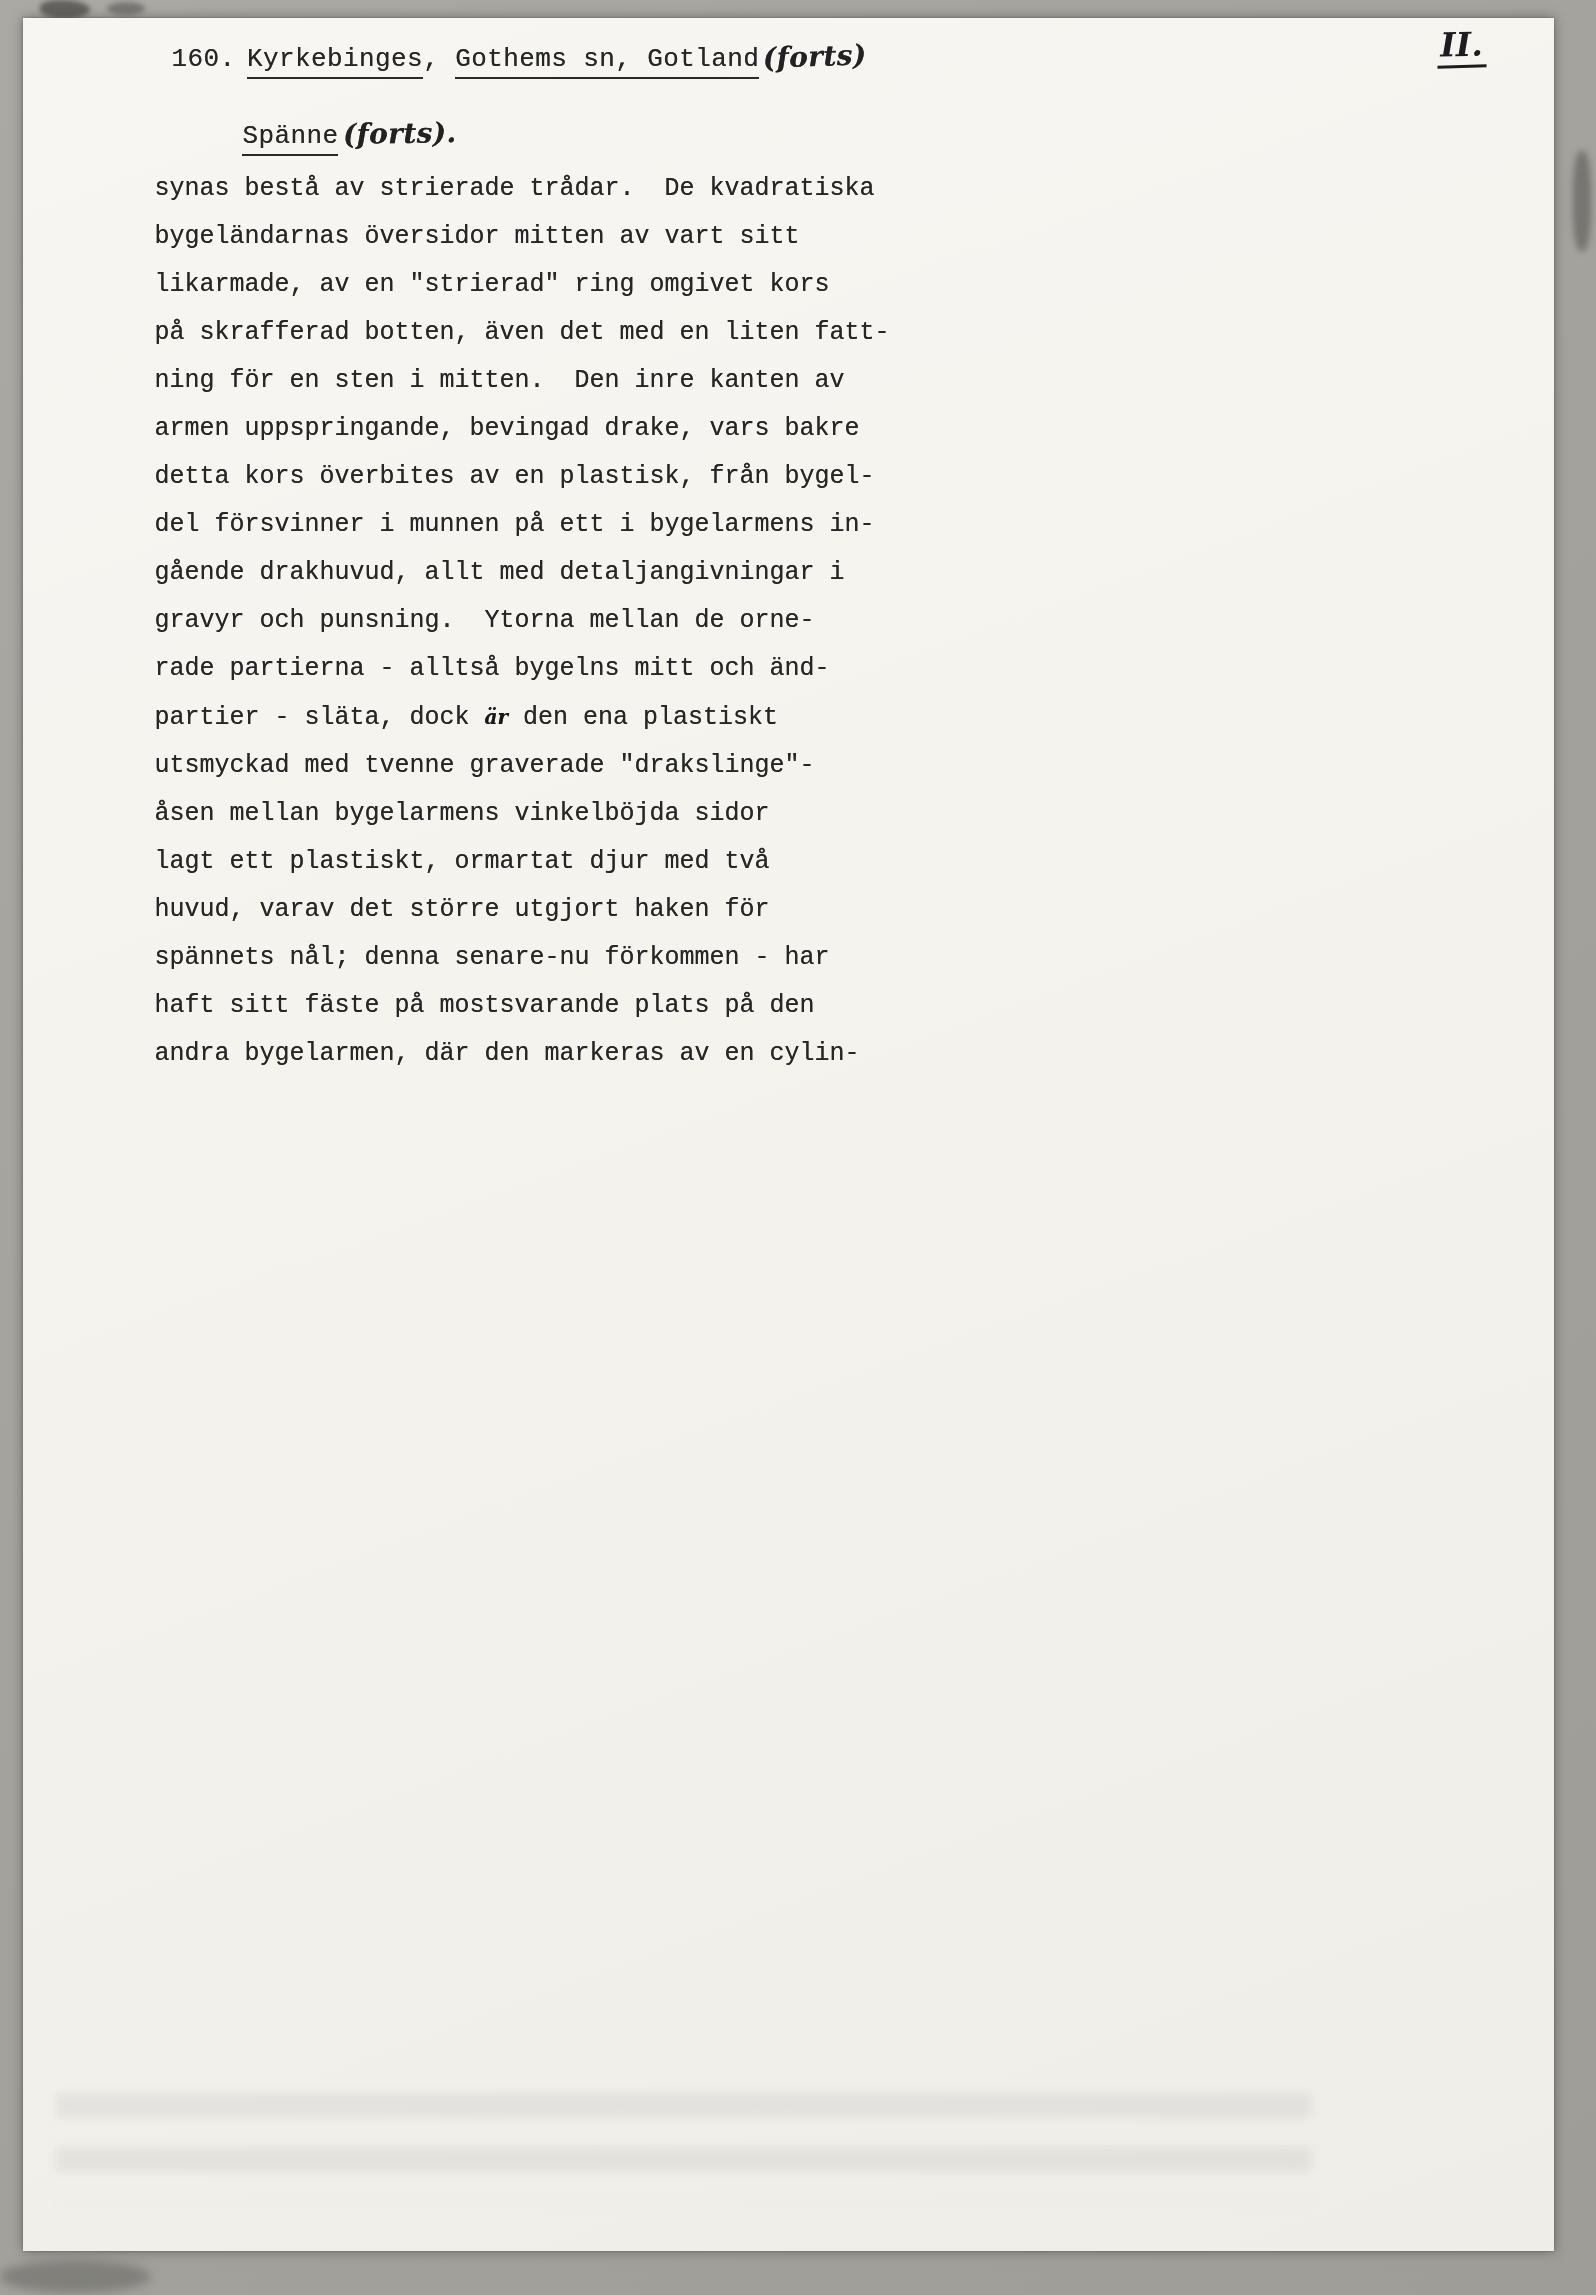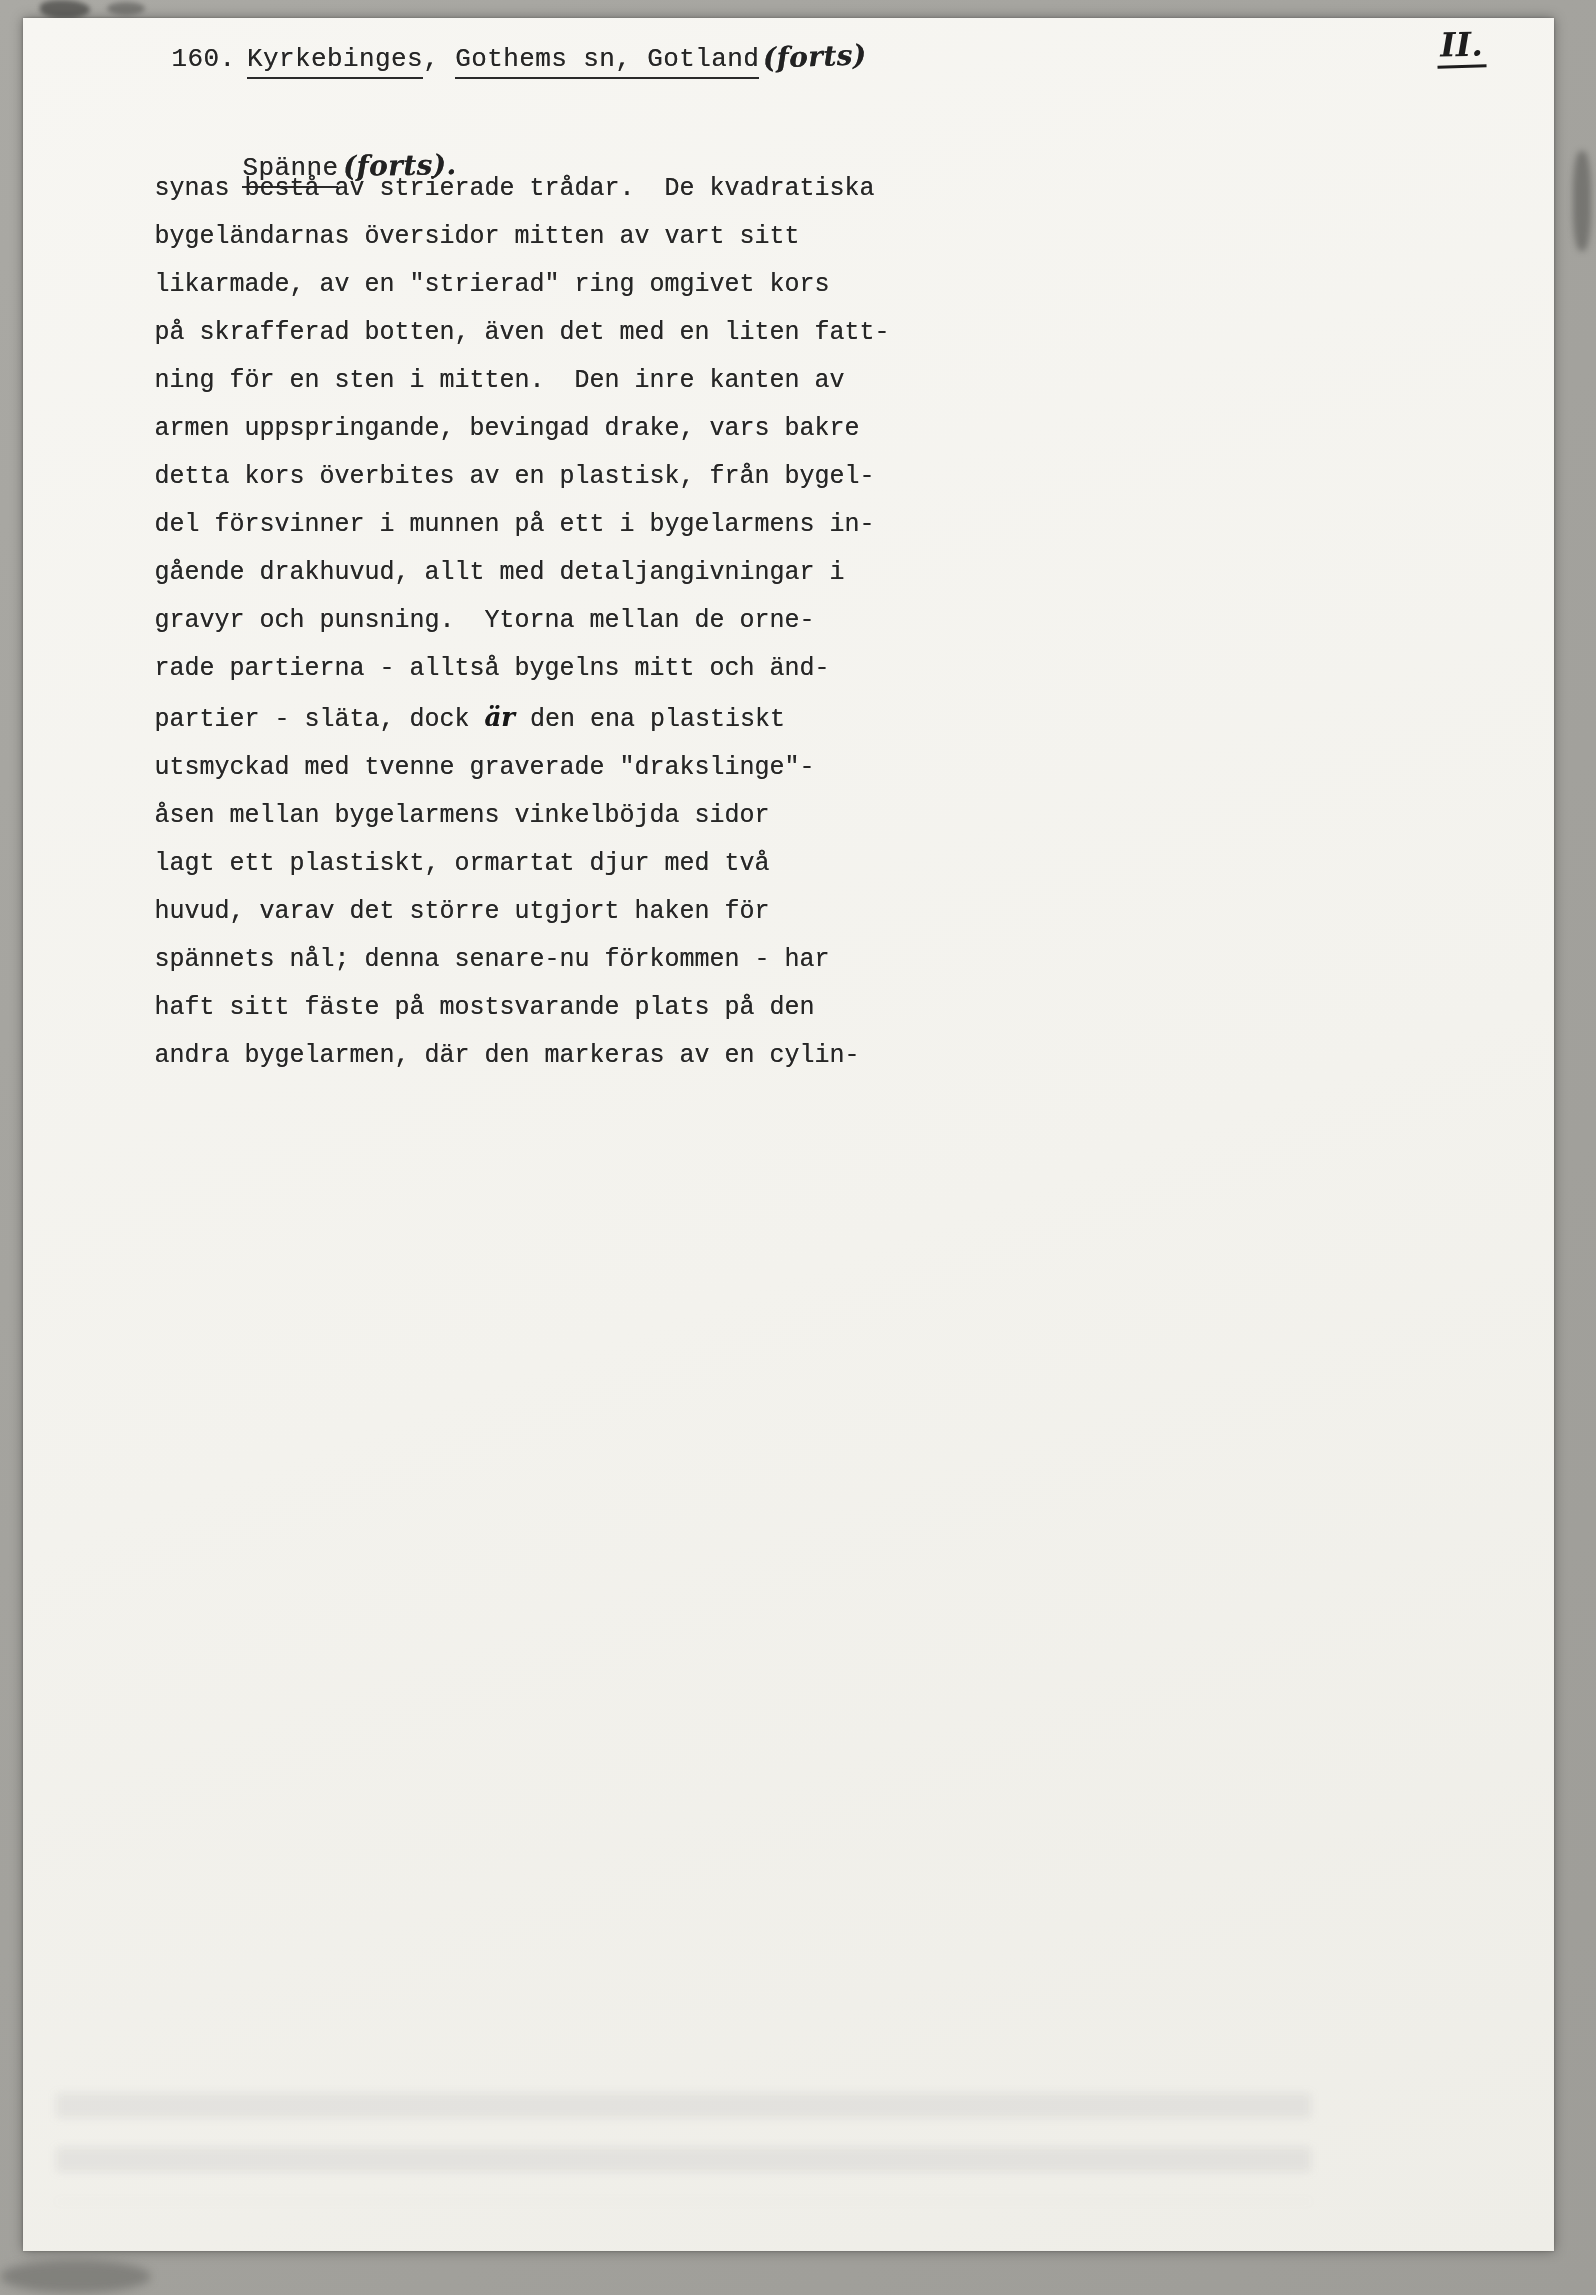--- a/index.html
+++ b/index.html
@@ -68,38 +68,37 @@
   }
   .header .hand { font-size: 28px; transform: rotate(-2deg); margin-left: 3.3px; }
 
   .subheading {
     position: absolute;
     left: 219px;
     top: 99px;
     font-size: 26px;
     letter-spacing: 0.4px;
     white-space: pre;
-    margin-top: 32px;
   }
   .subheading .hand { font-size: 28px; margin-left: 5px; transform: rotate(-1deg); }
 
   .body-text {
     position: absolute;
     left: 131px;
     top: 147px;
     width: 1305px;
     font-size: 25px;
     line-height: 48px;
   }
   .line { white-space: pre; }
   .line .hand-inline {
     font-family: "DejaVu Serif", serif;
     font-style: italic;
     font-weight: 700;
-    font-size: 26px;
+    font-size: 20px;
     color: #171717;
   }
 
   
   .artifact { position: absolute; pointer-events: none; }
   .smudge-1 { left: 40px; top: 0px; width: 50px; height: 18.4px; background: rgba(40,40,38,0.55); border-radius: 40% 60% 50% 50%; filter: blur(2.5px); }
   .smudge-2 { left: 107px; top: 1.7px; width: 38px; height: 13.4px; background: rgba(60,60,58,0.45); border-radius: 50%; filter: blur(2.5px); }
   .smudge-3 { left: 1573px; top: 151px; width: 18.4px; height: 100px; background: rgba(50,50,48,0.40); border-radius: 40%; filter: blur(3.3px); }
   .smudge-4 { left: 0px; top: 2260px; width: 151px; height: 33px; background: rgba(70,70,66,0.35); border-radius: 50%; filter: blur(5px); }
 

